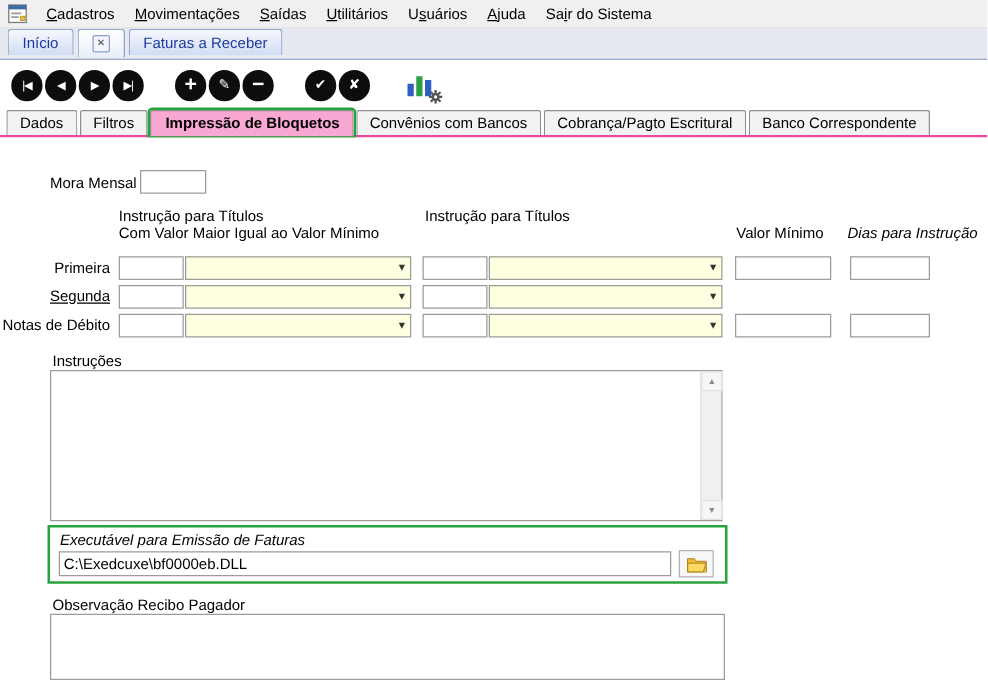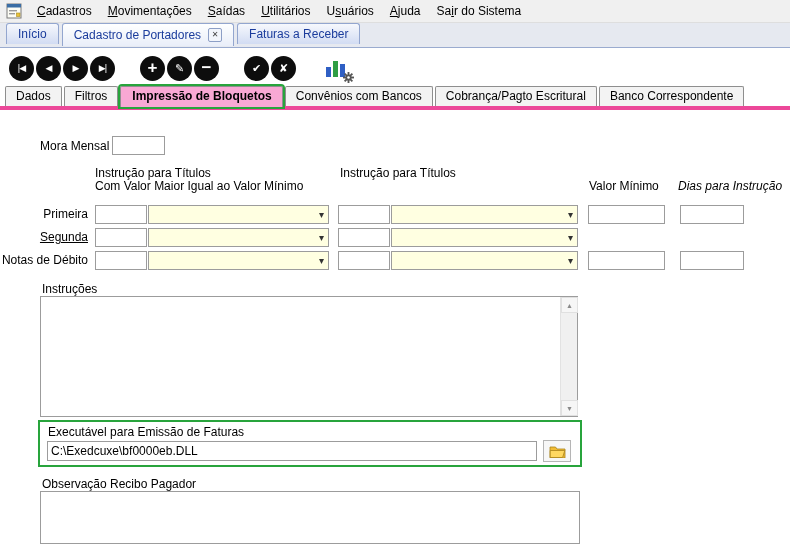--- a/index.html
+++ b/index.html
@@ -35,21 +35,21 @@
   .tb-btn .nav-glyph { font-size:9px; letter-spacing:-1px; }
   .tb-btn .big-glyph { font-size:17px; font-weight:bold; margin-top:-2px; }
   .tb-gap { width:23px; }
   .chart-btn { width:30px; height:27px; background:none; border:none; position:relative; margin-left:2px; cursor:default; }
   .chart-btn .bar { position:absolute; bottom:5px; width:5px; }
   .chart-btn .b1 { left:3px;  height:10px; background:#2f5fc4; }
   .chart-btn .b2 { left:10px; height:16px; background:#2f9e44; }
   .chart-btn .b3 { left:17px; height:13px; background:#2f5fc4; }
   .chart-btn .gear { position:absolute; right:-1px; bottom:-1px; }
   
-  .pagetabs { height:21px; border-bottom:4px solid #ec4899; background:#fff;
+  .pagetabs { height:21px; border-bottom:2px solid #ec4899; background:#fff;
               display:flex; align-items:flex-end; padding-left:5px; }
   .ptab { height:20px; line-height:19px; padding:0 10px; border:1px solid #8e8e8e;
           border-bottom:none; border-radius:2px 2px 0 0; background:#f3f3f3;
           margin-right:2px; white-space:nowrap; cursor:default; }
   .ptab.active { background:#f9a8d4; font-weight:bold; height:21px; margin-bottom:-1px;
                  outline:2px solid var(--hl);padding-left:11px; }
   
   .content { position:relative; height:445px; background:#fff; }
   .lbl { position:absolute; white-space:nowrap; line-height:14px; }
   .row-label { position:absolute; left:0; width:88px; text-align:right; white-space:nowrap; }
@@ -86,21 +86,20 @@
   <div class="menu-item">U<u>s</u>uários</div>
   <div class="menu-item"><u>A</u>juda</div>
   <div class="menu-item">Sa<u>i</u>r do Sistema</div>
 </div>
 
 <div class="wintabs">
   <div class="wintab">
     <span>Início</span>
   </div>
   <div class="wintab active">
-    <span>Cadastro de Portadores</span>
     <span class="close-box">✕</span>
   </div>
   <div class="wintab">
     <span>Faturas a Receber</span>
   </div>
 </div>
 
 <div class="toolbar">
   <button class="tb-btn">
     <span class="nav-glyph">|◀</span>
@@ -205,21 +204,21 @@
 
   <div class="lbl" style="left:42px; top:172px;">Instruções</div>
   <div class="areabox" style="left:40px; top:186px; width:538px; height:121px;">
     <div class="vscroll">
       <div class="sarrow up">▲</div>
       <div class="sarrow down">▼</div>
     </div>
   </div>
 
   <div class="exec-group" style="left:38px; top:310px; width:544px; height:47px;">
-    <div class="lbl" style="left:8px; top:3px;">Executável para Emissão de Faturas</div>
+    <div class="lbl" style="left:8px; top:3px;font-style:italic;">Executável para Emissão de Faturas</div>
     <input class="tbox" style="left: 7px; top: 19px; width: 490px; height: 20px;" value="C:\Exedcuxe\bf0000eb.DLL">
     <button class="browse-btn" style="left:503px; top:18px; width:28px; height:22px;">
       <svg width="17" height="13" viewBox="0 0 17 13">
         <path d="M1 2 h5.5 l1.5 2 H16 v9 H1 z" fill="#f2bc35" stroke="#a8831c" stroke-width="0.8"></path>
         <path d="M1.2 5.5 h14.6 l-2.2 7 H1.2 z" fill="#ffd861" stroke="#a8831c" stroke-width="0.8"></path>
       </svg>
     </button>
   </div>
 
   <div class="lbl" style="left:42px; top:367px;">Observação Recibo Pagador</div>

